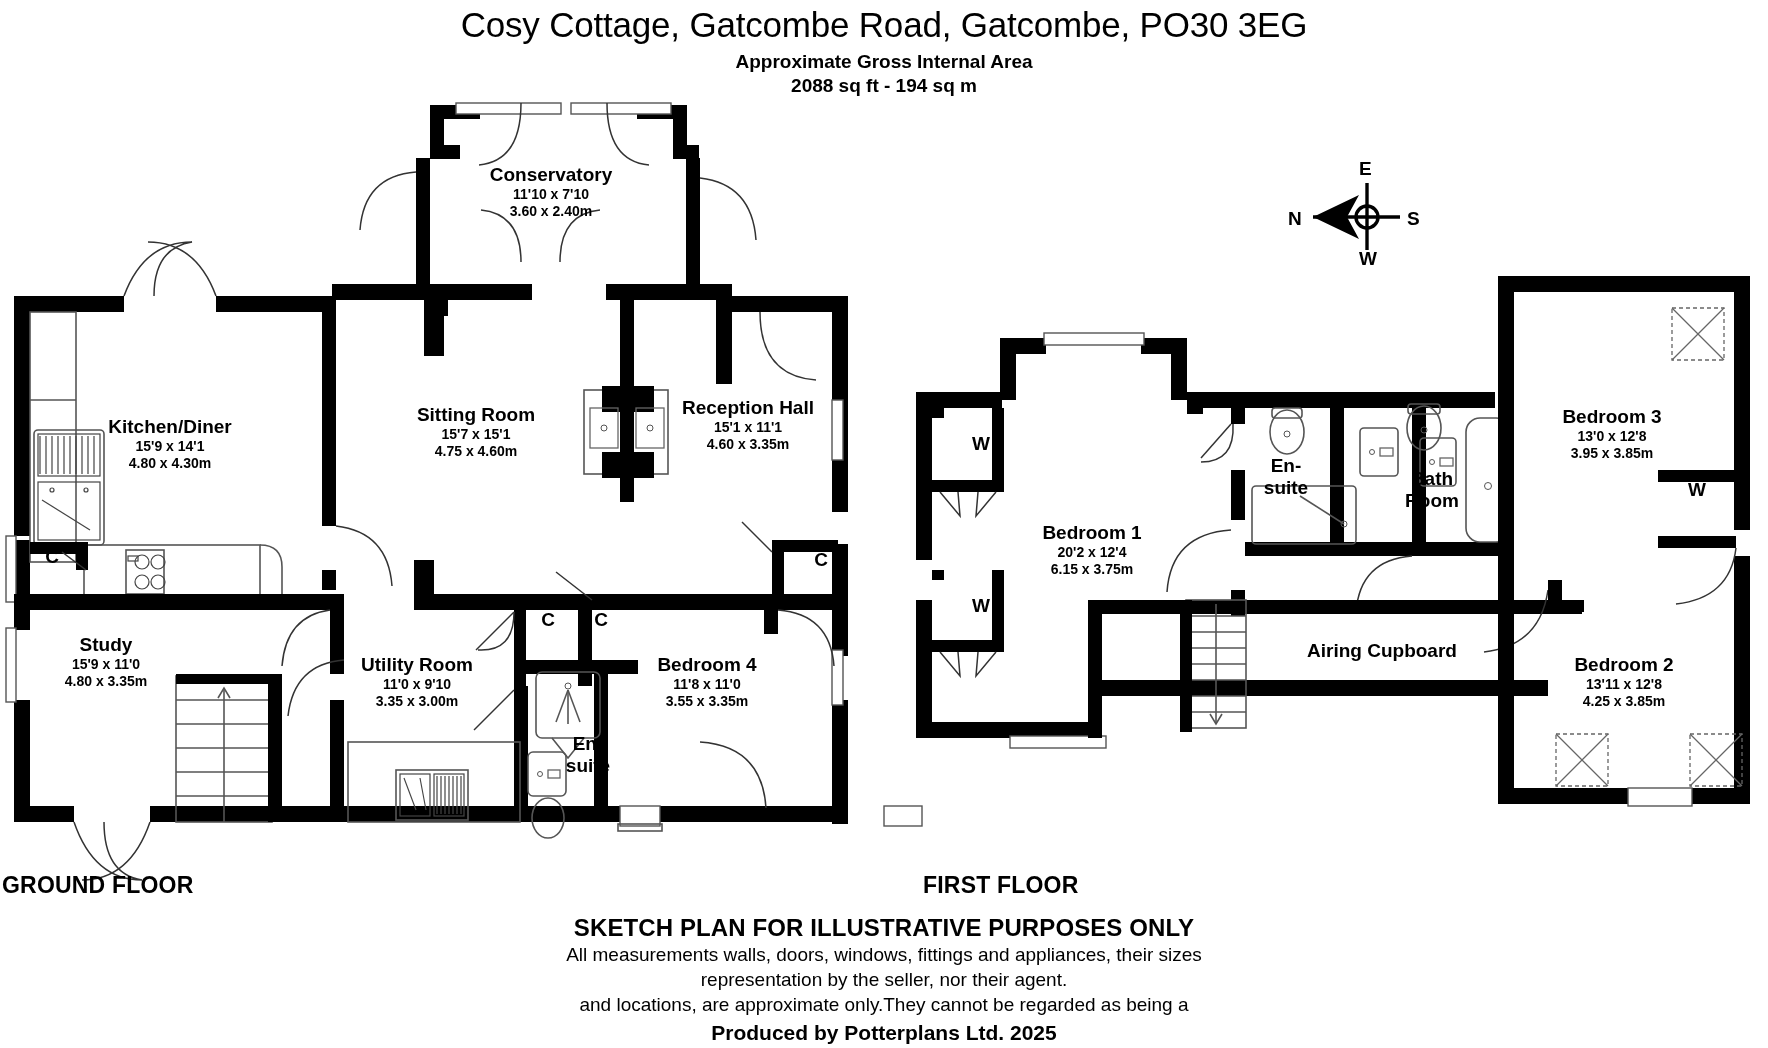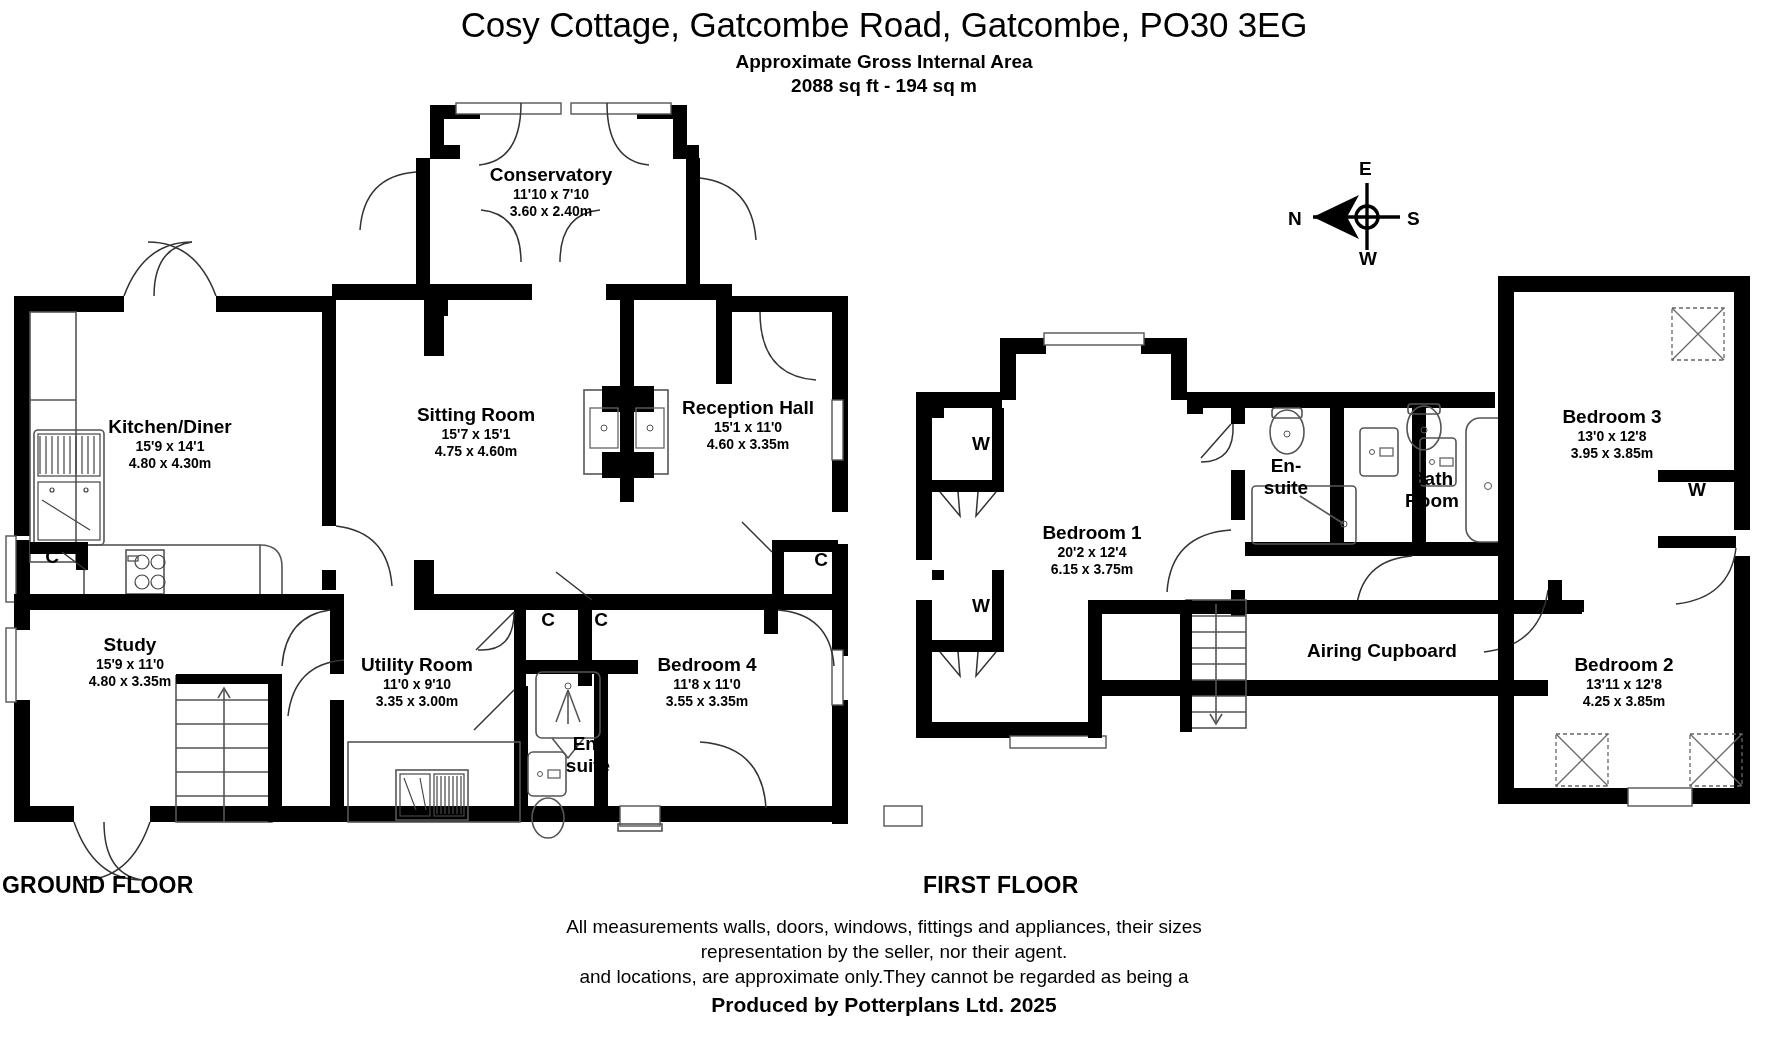--- a/index.html
+++ b/index.html
@@ -466,31 +466,31 @@
 </div>
 
 <div class="room-label" style="left:476px; top:403px;">
   <div class="rname">Sitting Room</div>
   <div class="rdim">15'7 x 15'1</div>
   <div class="rdim">4.75 x 4.60m</div>
 </div>
 
 <div class="room-label" style="left:748px; top:396px;">
   <div class="rname">Reception Hall</div>
-  <div class="rdim">15'1 x 11'0</div>
+  <div class="rdim">15'1 x 11'1</div>
   <div class="rdim">4.60 x 3.35m</div>
 </div>
 
 <div class="room-label" style="left:551px; top:163px;">
   <div class="rname">Conservatory</div>
   <div class="rdim">11'10 x 7'10</div>
   <div class="rdim">3.60 x 2.40m</div>
 </div>
 
-<div class="room-label" style="left:130px; top:633px;">
+<div class="room-label" style="left:106px; top:633px;">
   <div class="rname">Study</div>
   <div class="rdim">15'9 x 11'0</div>
   <div class="rdim">4.80 x 3.35m</div>
 </div>
 
 <div class="room-label" style="left:417px; top:653px;">
   <div class="rname">Utility Room</div>
   <div class="rdim">11'0 x 9'10</div>
   <div class="rdim">3.35 x 3.00m</div>
 </div>
@@ -552,17 +552,18 @@
   <text x="33" y="70" font-family="Liberation Sans, sans-serif" font-size="19" font-weight="bold" fill="#000">N</text>
   <text x="104" y="20" font-family="Liberation Sans, sans-serif" font-size="19" font-weight="bold" fill="#000">E</text>
   <text x="152" y="70" font-family="Liberation Sans, sans-serif" font-size="19" font-weight="bold" fill="#000">S</text>
   <text x="104" y="110" font-family="Liberation Sans, sans-serif" font-size="19" font-weight="bold" fill="#000">W</text>
 </svg>
 
 <div class="floor-caption" style="left:2px; top:872px;">GROUND FLOOR</div>
 <div class="floor-caption" style="left:923px; top:872px;">FIRST FLOOR</div>
 
 <div id="footer" style="top:914px;">
+  <div id="footer-heading">SKETCH PLAN FOR ILLUSTRATIVE PURPOSES ONLY</div>
   <div class="footer-line">All measurements walls, doors, windows, fittings and appliances, their sizes</div>
   <div class="footer-line">representation by the seller, nor their agent.</div>
   <div class="footer-line">and locations, are approximate only.They cannot be regarded as being a</div>
   <div id="footer-producer">Produced by Potterplans Ltd. 2025</div>
 </div>
 
 </body></html>

